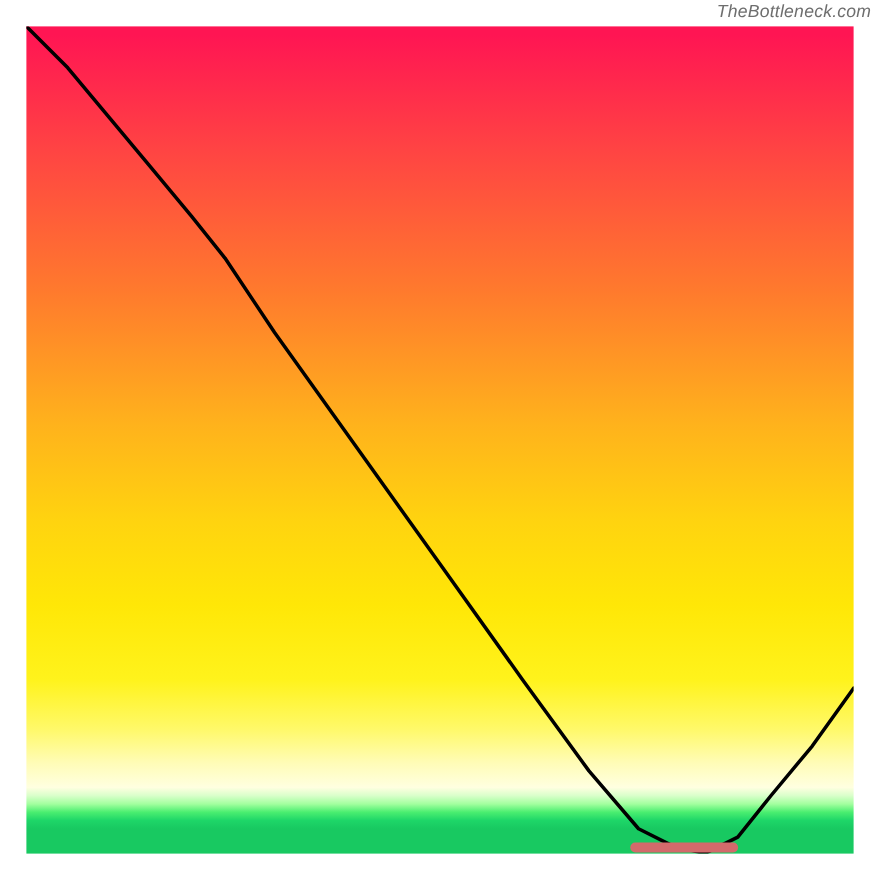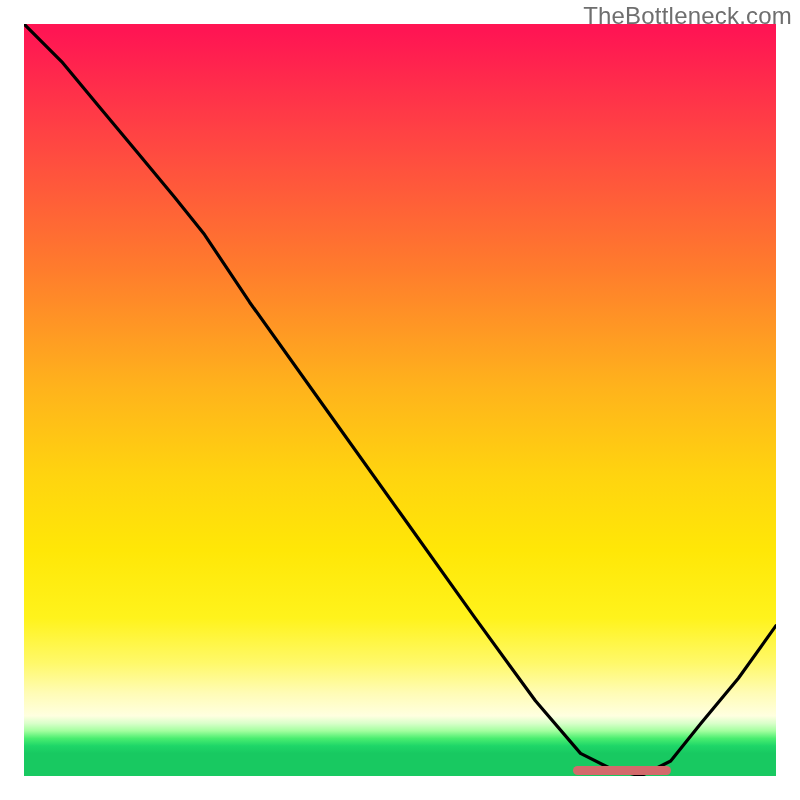--- a/index.html
+++ b/index.html
@@ -13,25 +13,26 @@
   }
   .container {
     position: relative;
     width: 800px;
     height: 800px;
   }
   .watermark {
     position: absolute;
     top: 2px;
     right: 8px;
-    font-size: 24px;
+    font-size: 16px;
     color: #6e6e6e;
     font-weight: 400;
     letter-spacing: 0.2px;
     user-select: none;
+    font-style: italic;
   }
   .plot-area {
     position: absolute;
     left: 24px;
     top: 24px;
     width: 752px;
     height: 752px;
     
     background: linear-gradient(to bottom,
       #ff1553 0%,

